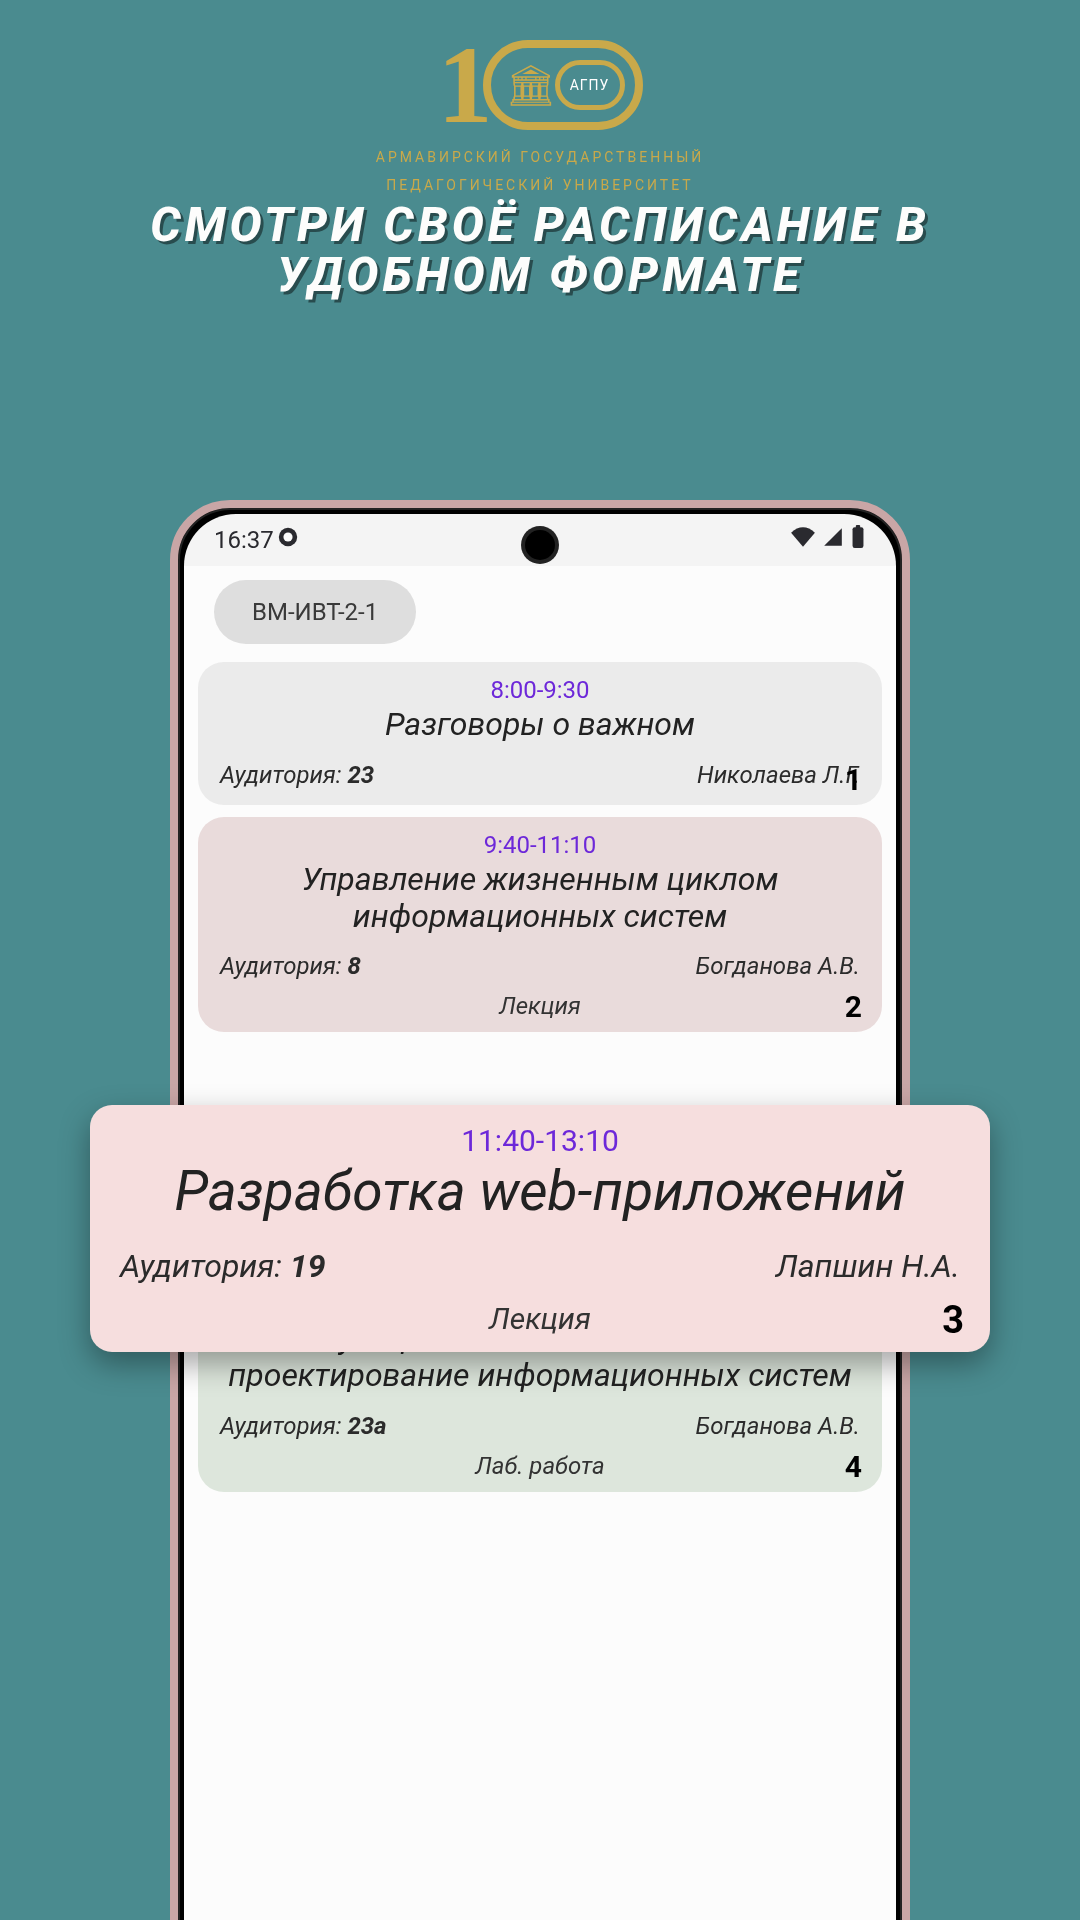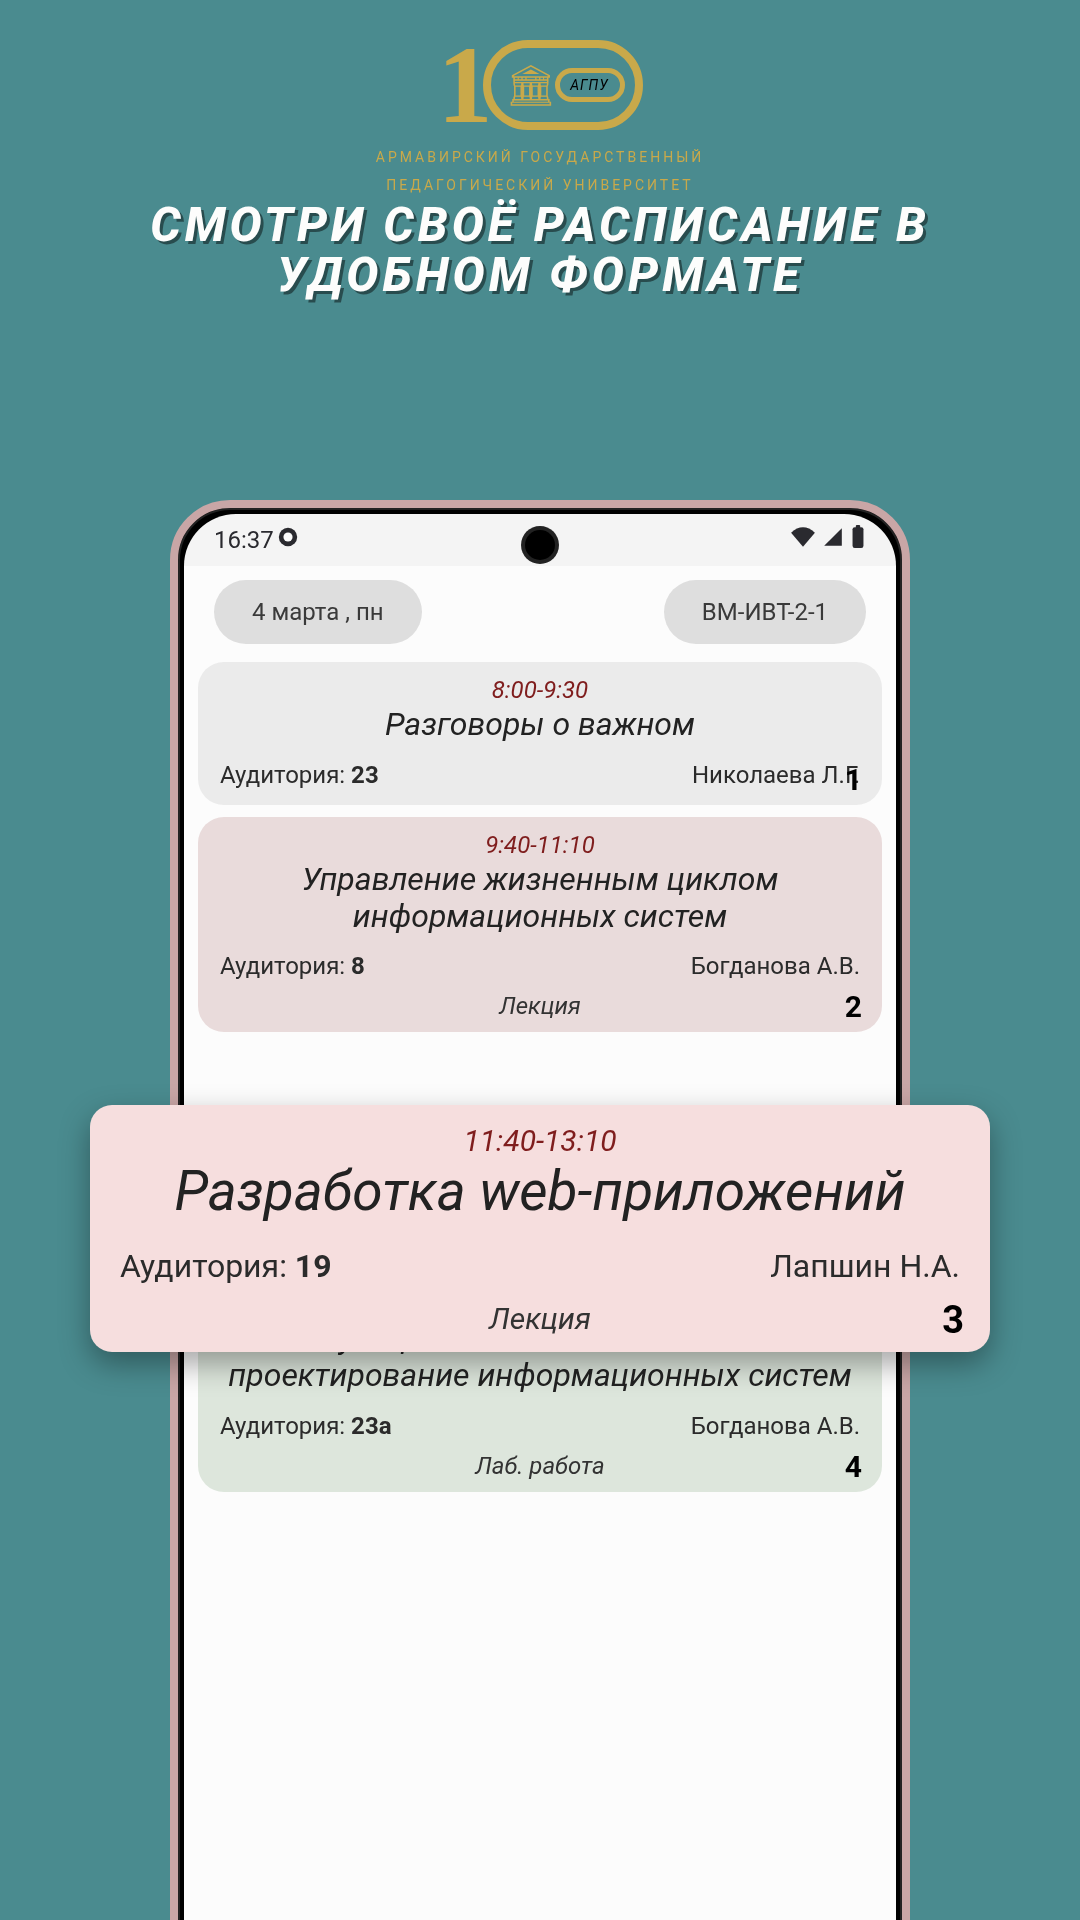--- a/index.html
+++ b/index.html
@@ -38,27 +38,27 @@
     border: 8px solid #c9a94a;
     border-radius: 50px;
     margin-left: -10px;
     display: flex;
     align-items: center;
     justify-content: center;
     position: relative;
   }
   .logo-ring-inner {
     width: 70px;
-    height: 34px;
+    height: 50px;
     border: 5px solid #c9a94a;
     border-radius: 30px;
     position: absolute;
     right: 10px;
     display:flex; align-items:center; justify-content:center;
-    font-size:14px; color:#000000; letter-spacing:1px;font-style:italic;
+    font-size:14px; color:#ffffff; letter-spacing:1px;
   }
   .logo-building {
     position: absolute;
     left: 15px;
     font-size: 40px;
     color: #c9a94a;
   }
   .logo-sub {
     font-size: 14px;
     letter-spacing: 3px;
@@ -159,38 +159,38 @@
     padding: 14px 22px 10px;
     position: relative;
   }
   .c-gray  { background: #ebebeb; }
   .c-pink  { background: #e9dbdb; }
   .c-green { background: #dde6dc; }
 
   .card-time {
     text-align: center;
     font-size: 24px;
-    color: #7f1d1d;
+    color: #6d28d9;
     margin-bottom: 2px;
-    font-style: italic;
   }
   .card-title {
     text-align: center;
     font-size: 32px;
     font-style: italic;
     color: #222;
     margin-bottom: 18px;
     line-height: 1.15;
   }
   .card-row {
     display: flex;
     justify-content: space-between;
     font-size: 24px;
     color: #2b2b2b;
     margin-bottom: 6px;
+    font-style: italic;
   }
   .card-row b { font-weight: 700; }
   .card-type {
     text-align: center;
     font-style: italic;
     font-size: 24px;
     color: #333;
     padding: 6px 0 2px;
   }
   .card-num {
@@ -268,21 +268,20 @@
         <span>
           <svg width="16" height="24" viewBox="0 0 12 22">
               <rect x="1" y="2" width="10" height="19" rx="2" fill="#2a2a2f"></rect>
               <rect x="4" y="0" width="4" height="3" rx="1" fill="#2a2a2f"></rect>
             </svg>
         </span>
       </div>
     </div>
 
     <div class="chips">
-      <div class="chip">4 марта , пн</div>
       <div class="chip">ВМ-ИВТ-2-1</div>
     </div>
 
     <div class="cards">
 
       <div class="card c-gray">
         <div class="card-time">8:00-9:30</div>
         <div class="card-title">Разговоры о важном</div>
         <div class="card-row">
           <span><span>Аудитория: </span><b>23</b></span>

